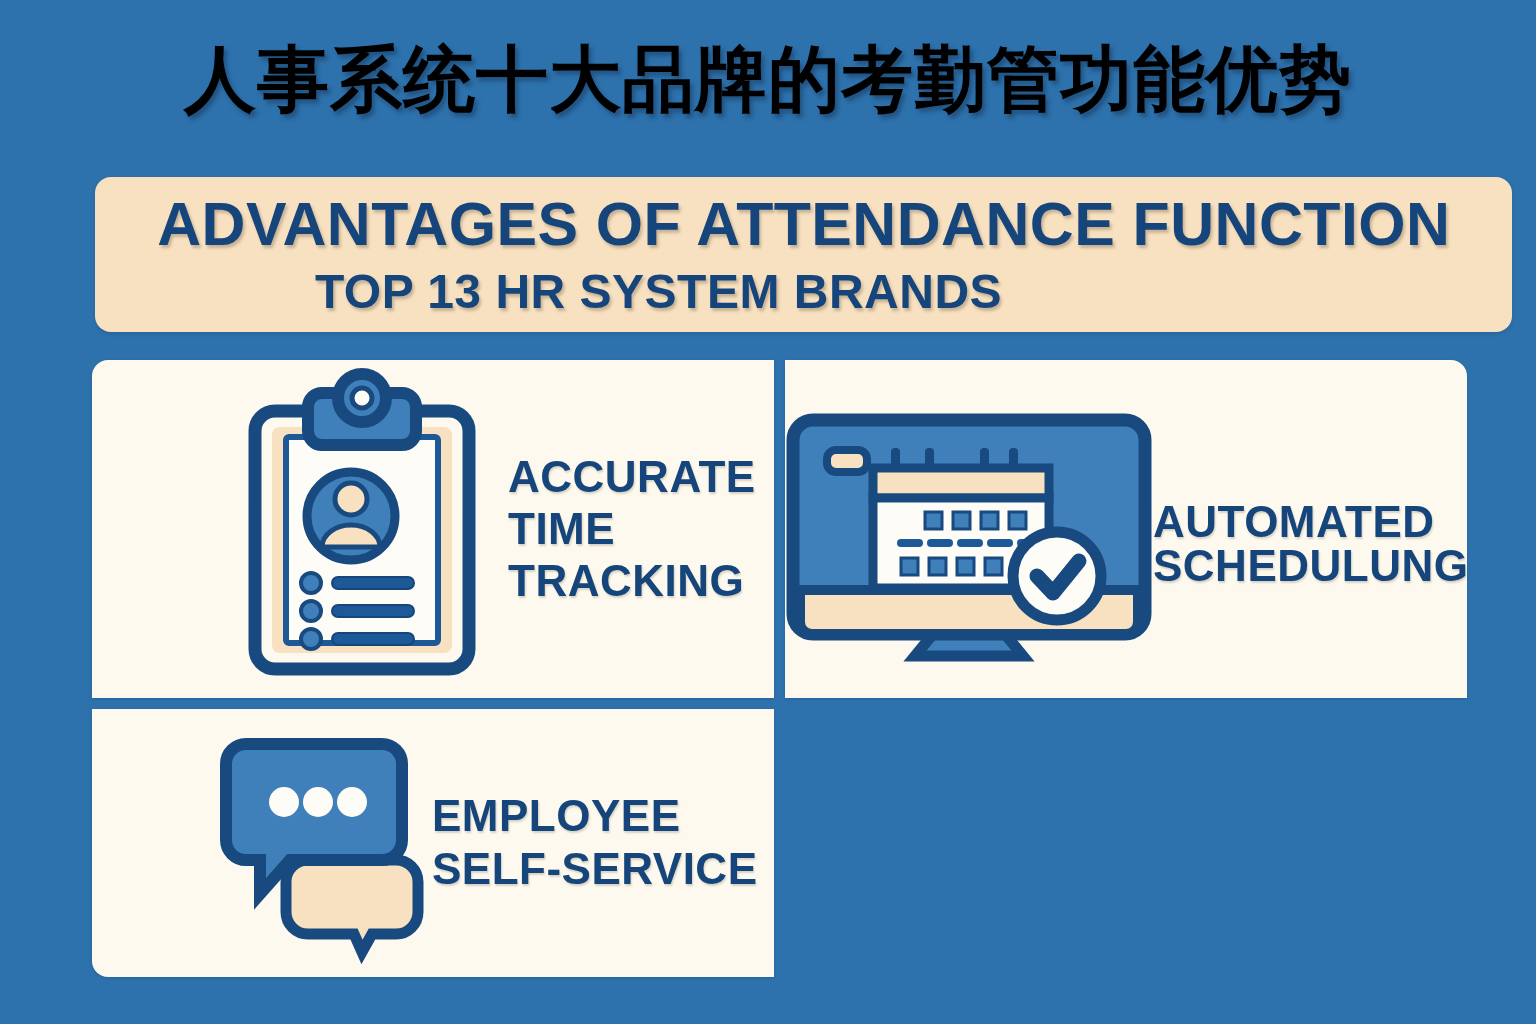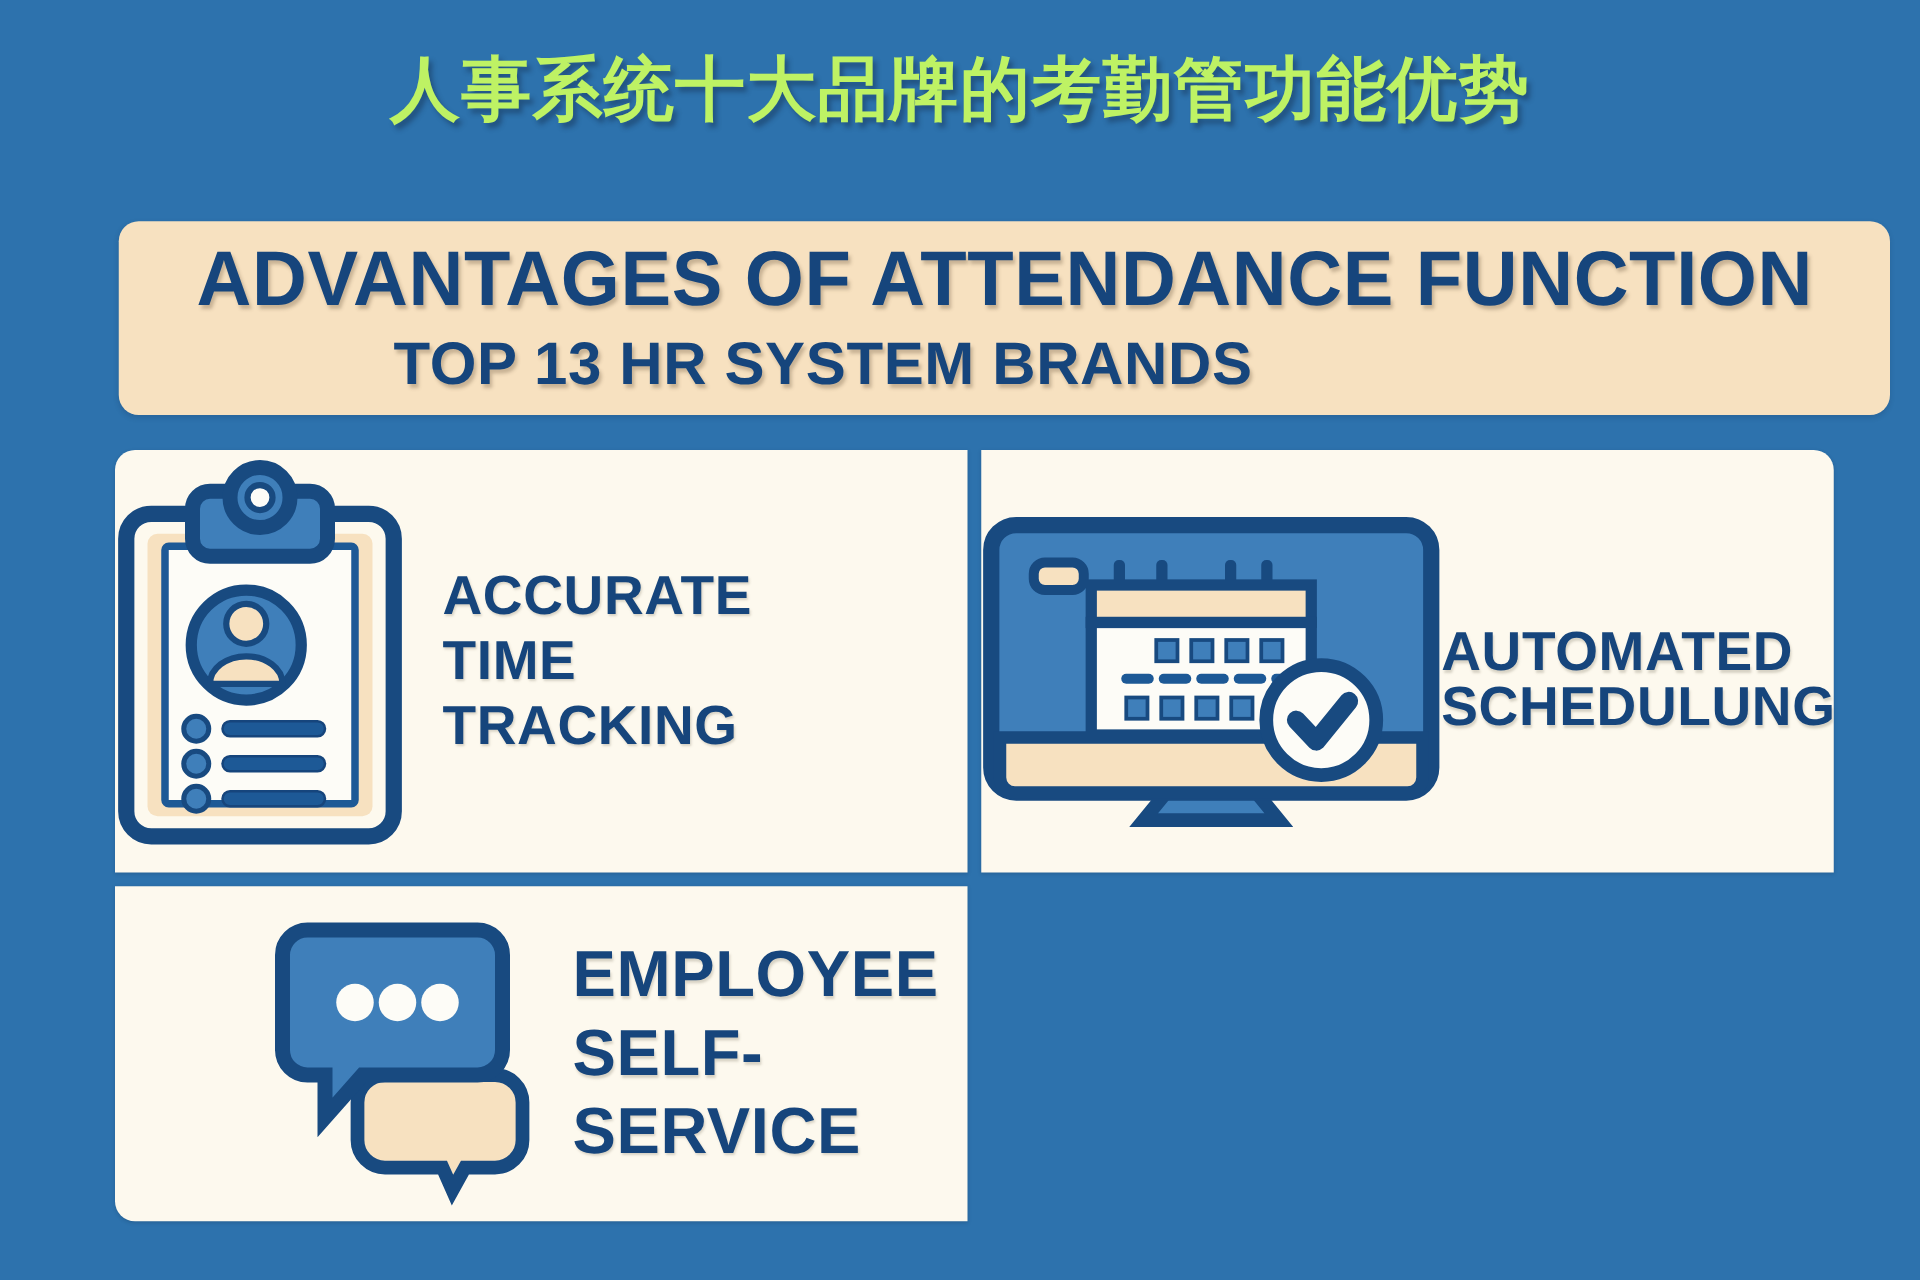--- a/index.html
+++ b/index.html
@@ -16,22 +16,22 @@
     position: relative;
   }
 
   
   .main-title {
     position: absolute;
     left: 0;
     top: 42px;
     width: 1536px;
     text-align: center;
-    color: #bef264;
-    font-size: 56px;
+    color: #000000;
+    font-size: 72px;
     font-weight: bold;
     letter-spacing: 1px;
     line-height: 1.05;
     text-shadow: 3px 4px 4px rgba(20,45,75,0.45);
     white-space: nowrap;
   }
 
   
   .banner {
     position: absolute;
@@ -101,20 +101,21 @@
     text-shadow: 1px 2px 2px rgba(120,110,90,0.28);
     white-space: pre-line;
   }
 
   
   .c1-inner {
     position: absolute;
     inset: 0;
     display: flex;
     align-items: center;
+    padding-left: 154px;
   }
   .c1-icon { flex: 0 0 auto; }
   .c1-text {
     margin-left: 30px;
     font-size: 44px;
     line-height: 1.18;
     letter-spacing: 0.5px;
   }
 
   
@@ -135,22 +136,21 @@
 
   
   .c3-inner {
     position: absolute;
     inset: 0;
     display: flex;
     align-items: center;
     padding-left: 130px;
   }
   .c3-text {
-    margin-left: 26px;
-    font-size: 52px;
+    font-size: 44px;
     line-height: 1.2;
     letter-spacing: 0.5px;
   }
 
   
   .c4-inner {
     position: absolute;
     inset: 0;
     display: flex;
     align-items: center;

